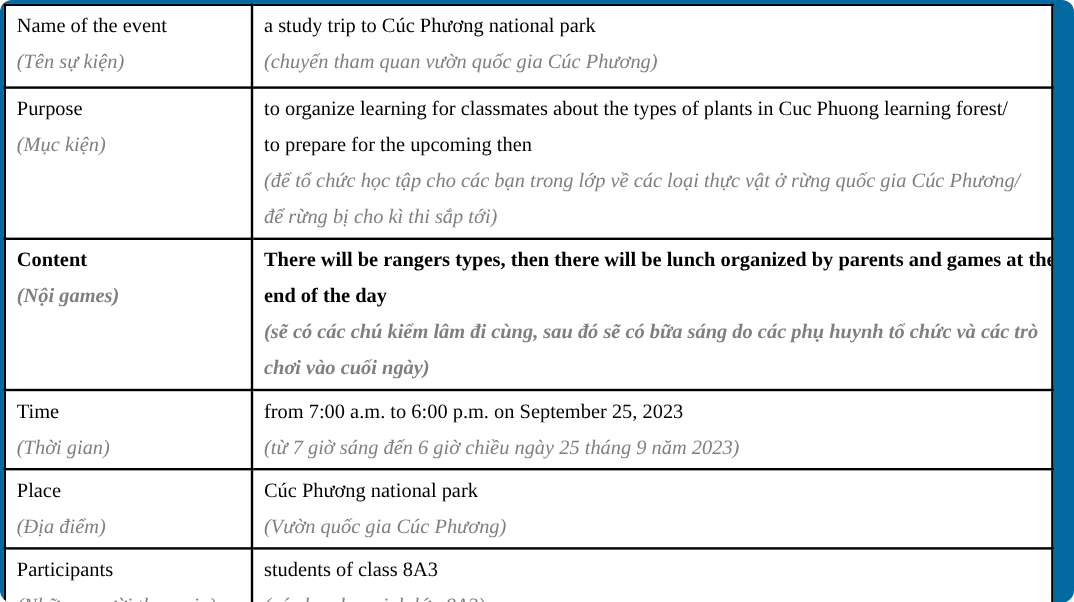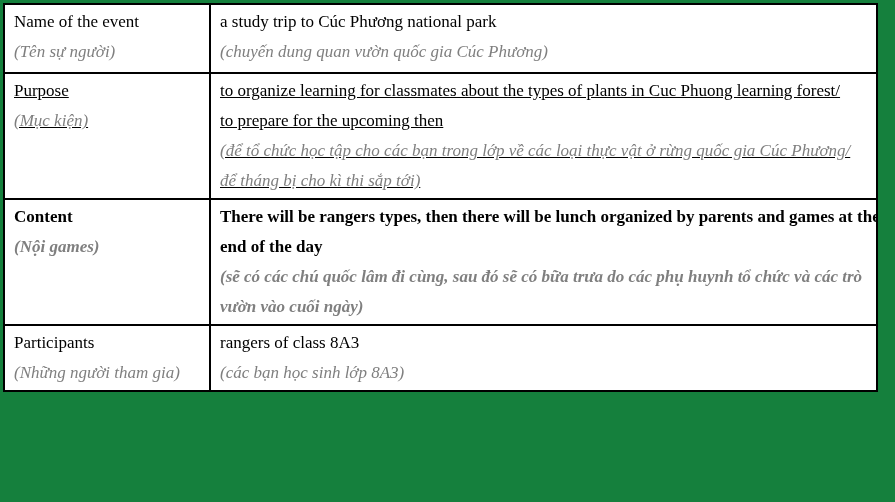--- a/index.html
+++ b/index.html
@@ -3,116 +3,145 @@
 <meta charset="utf-8">
 <style>
   html, body {
     margin: 0;
     padding: 0;
     background: #ffffff;
   }
   .page {
     width: 895px;
     height: 502px;
-    background: #15803d;
+    background: #0369a1;
     position: relative;
     overflow: hidden;
     font-family: "Liberation Serif", "DejaVu Serif", serif;
+    border-radius: 10px;
   }
   table.event-table {
     border-collapse: collapse;
     table-layout: fixed;
     width: 870px;
     margin: 3px 0 0 3px;
     background: #ffffff;
   }
   table.event-table td {
     border: 2px solid #000000;
     vertical-align: top;
     padding: 2px 8px 2px 9px;
     font-size: 17px;
     line-height: 30px;
     color: #000000;
     overflow: hidden;
   }
   td.col-label { width: 187px; }
   td.col-content { width: 648px; margin-top: 48px; }
   tr.r1 td { height: 63px; }
-  tr.r2 td { height: 114px; text-decoration: underline; }
+  tr.r2 td { height: 114px; }
   tr.r3 td { height: 117px; font-weight: bold; }
   tr.r4 td { height: 57px; }
   tr.r5 td { height: 56px; }
   tr.r6 td { height: 53px; }
   .en { color: #000000; }
   .vi {
     color: #7f7f7f;
     font-style: italic;
   }
   .lines div { white-space: nowrap; }
 </style>
 </head>
 <body>
 
 <div class="page">
   <table class="event-table">
     <tbody>
         <tr class="r1">
       <td class="col-label">
         <div class="en">Name of the event</div>
-        <div class="vi">(Tên sự người)</div>
+        <div class="vi">(Tên sự kiện)</div>
       </td>
       <td class="col-content">
         <div class="en lines">
               <div>a study trip to Cúc Phương national park</div>
             </div>
         <div class="vi lines">
-              <div>(chuyến dung quan vườn quốc gia Cúc Phương)</div>
+              <div>(chuyến tham quan vườn quốc gia Cúc Phương)</div>
             </div>
       </td>
     </tr>
     <tr class="r2">
       <td class="col-label">
         <div class="en">Purpose</div>
         <div class="vi">(Mục kiện)</div>
       </td>
       <td class="col-content">
         <div class="en lines">
               <div>to organize learning for classmates about the types of plants in Cuc Phuong learning forest/</div>
               <div>to prepare for the upcoming then</div>
             </div>
         <div class="vi lines">
               <div>(để tổ chức học tập cho các bạn trong lớp về các loại thực vật ở rừng quốc gia Cúc Phương/</div>
-              <div>để tháng bị cho kì thi sắp tới)</div>
+              <div>để rừng bị cho kì thi sắp tới)</div>
             </div>
       </td>
     </tr>
     <tr class="r3">
       <td class="col-label">
         <div class="en">Content</div>
         <div class="vi">(Nội games)</div>
       </td>
       <td class="col-content">
         <div class="en lines">
               <div>There will be rangers types, then there will be lunch organized by parents and games at the</div>
               <div>end of the day</div>
             </div>
         <div class="vi lines">
-              <div>(sẽ có các chú quốc lâm đi cùng, sau đó sẽ có bữa trưa do các phụ huynh tổ chức và các trò</div>
-              <div>vườn vào cuối ngày)</div>
+              <div>(sẽ có các chú kiểm lâm đi cùng, sau đó sẽ có bữa sáng do các phụ huynh tổ chức và các trò</div>
+              <div>chơi vào cuối ngày)</div>
+            </div>
+      </td>
+    </tr>
+    <tr class="r4">
+      <td class="col-label">
+        <div class="en">Time</div>
+        <div class="vi">(Thời gian)</div>
+      </td>
+      <td class="col-content">
+        <div class="en lines">
+              <div>from 7:00 a.m. to 6:00 p.m. on September 25, 2023</div>
+            </div>
+        <div class="vi lines">
+              <div>(từ 7 giờ sáng đến 6 giờ chiều ngày 25 tháng 9 năm 2023)</div>
+            </div>
+      </td>
+    </tr>
+    <tr class="r5">
+      <td class="col-label">
+        <div class="en">Place</div>
+        <div class="vi">(Địa điểm)</div>
+      </td>
+      <td class="col-content">
+        <div class="en lines">
+              <div>Cúc Phương national park</div>
+            </div>
+        <div class="vi lines">
+              <div>(Vườn quốc gia Cúc Phương)</div>
             </div>
       </td>
     </tr>
     <tr class="r6">
       <td class="col-label">
         <div class="en">Participants</div>
         <div class="vi">(Những người tham gia)</div>
       </td>
       <td class="col-content">
         <div class="en lines">
-              <div>rangers of class 8A3</div>
+              <div>students of class 8A3</div>
             </div>
         <div class="vi lines">
               <div>(các bạn học sinh lớp 8A3)</div>
             </div>
       </td>
     </tr>
   </tbody>
     </table>
 </div>
 

